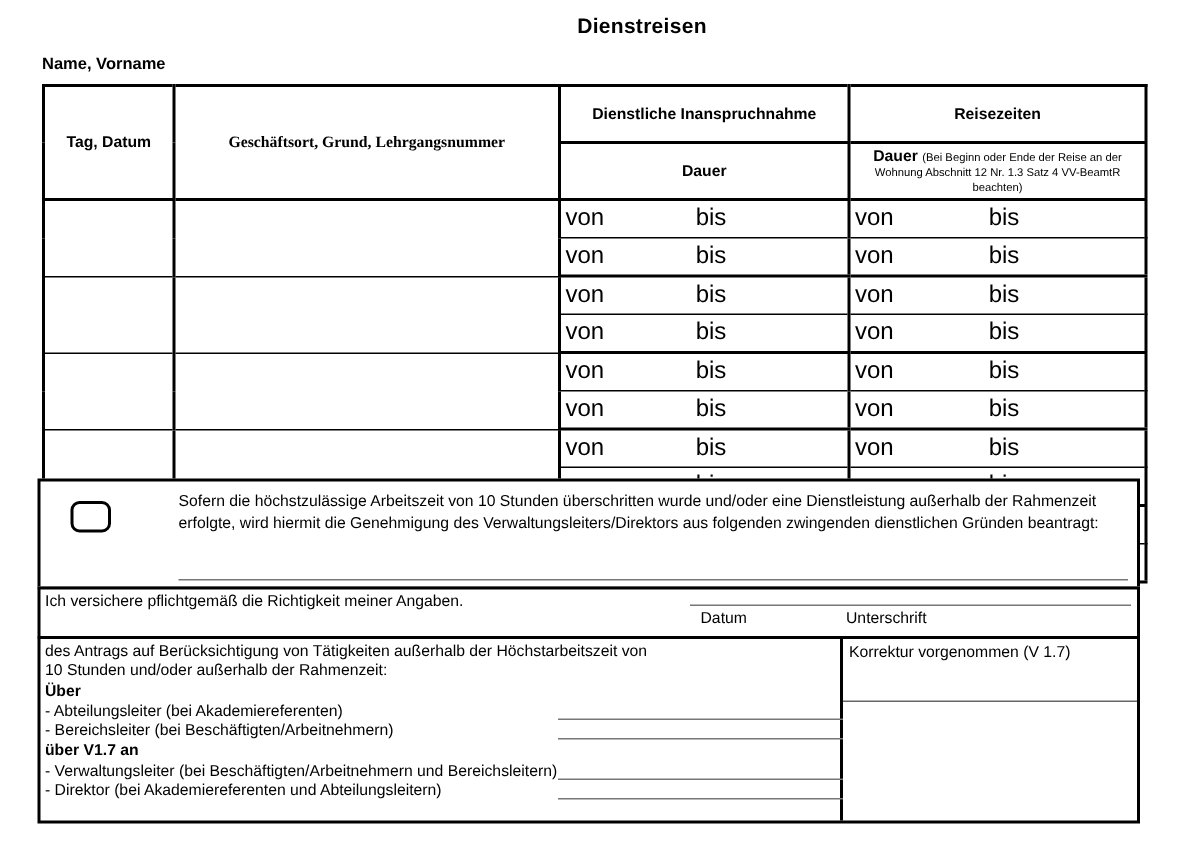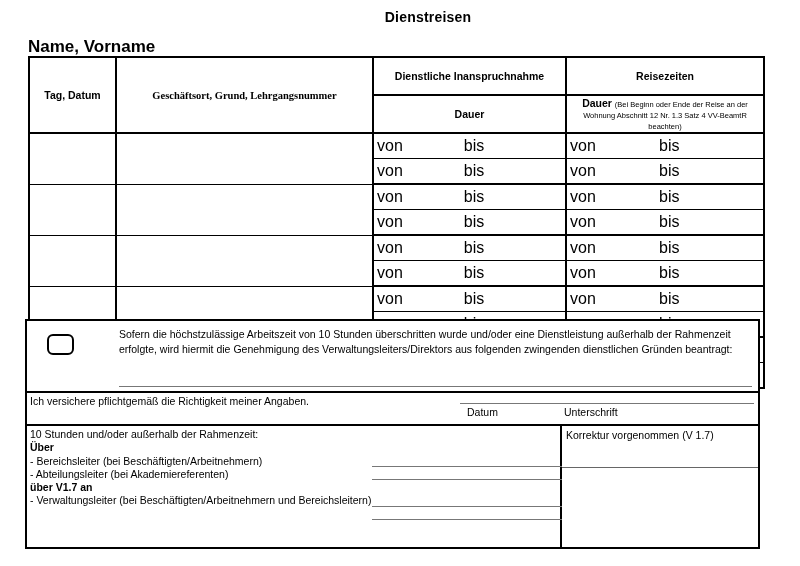--- a/index.html
+++ b/index.html
@@ -7,21 +7,21 @@
     width:800px;height:566px;background:#ffffff;color:#000;
     font-family:"Liberation Sans",sans-serif;position:relative;overflow:hidden;
   }
   *{box-sizing:border-box;}
 
   .title{
     position:absolute;top:9px;left:0;width:100%;text-align:center;
     font-size:14px;font-weight:bold;letter-spacing:.2px;margin-left:28px;
   }
   .name-label{
-    position:absolute;top:37px;left:28px;font-size:17px;font-weight:bold;
+    position:absolute;top:37px;left:28px;font-size:11px;font-weight:bold;
   }
 
   
   table.main{
     position:absolute;top:56px;left:28px;width:735px;
     border-collapse:collapse;table-layout:fixed;
     border:2px solid #000;
   }
   table.main th, table.main td{padding:12px;border:1px solid #000;}
   table.main th{font-size:10.5px;font-weight:bold;text-align:center;vertical-align:middle;}
@@ -243,36 +243,38 @@
 <div class="section sec-decl">
   <div class="decl-text">Ich versichere pflichtgemäß die Richtigkeit meiner Angaben.</div>
   <div class="sig-block">
     <span class="date-lbl">Datum</span>
     <span class="sign-lbl">Unterschrift</span>
   </div>
 </div>
 
 <div class="section sec-appr">
   <div class="appr-left">
+    <div class="appr-line">des Antrags auf Berücksichtigung von Tätigkeiten außerhalb der Höchstarbeitszeit von</div>
     <div class="appr-line">10 Stunden und/oder außerhalb der Rahmenzeit:</div>
     <div class="appr-line bold">Über</div>
     <div class="appr-line">
+      <span>- Abteilungsleiter (bei Akademiereferenten)</span>
+      <span class="fill-line"></span>
+    </div>
+    <div class="appr-line">
       <span>- Bereichsleiter (bei Beschäftigten/Arbeitnehmern)</span>
       <span class="fill-line"></span>
     </div>
-    <div class="appr-line">
-      <span>- Abteilungsleiter (bei Akademiereferenten)</span>
-      <span class="fill-line"></span>
-    </div>
     <div class="appr-line bold">über V1.7 an</div>
     <div class="appr-line">
       <span>- Verwaltungsleiter (bei Beschäftigten/Arbeitnehmern und Bereichsleitern)</span>
       <span class="fill-line"></span>
     </div>
     <div class="appr-line">
+      <span>- Direktor (bei Akademiereferenten und Abteilungsleitern)</span>
       <span class="fill-line"></span>
     </div>
   </div>
   <div class="appr-right">
     <span>Korrektur vorgenommen (V 1.7)</span>
     <div class="korrektur-divider"></div>
   </div>
 </div>
 
 </body></html>

